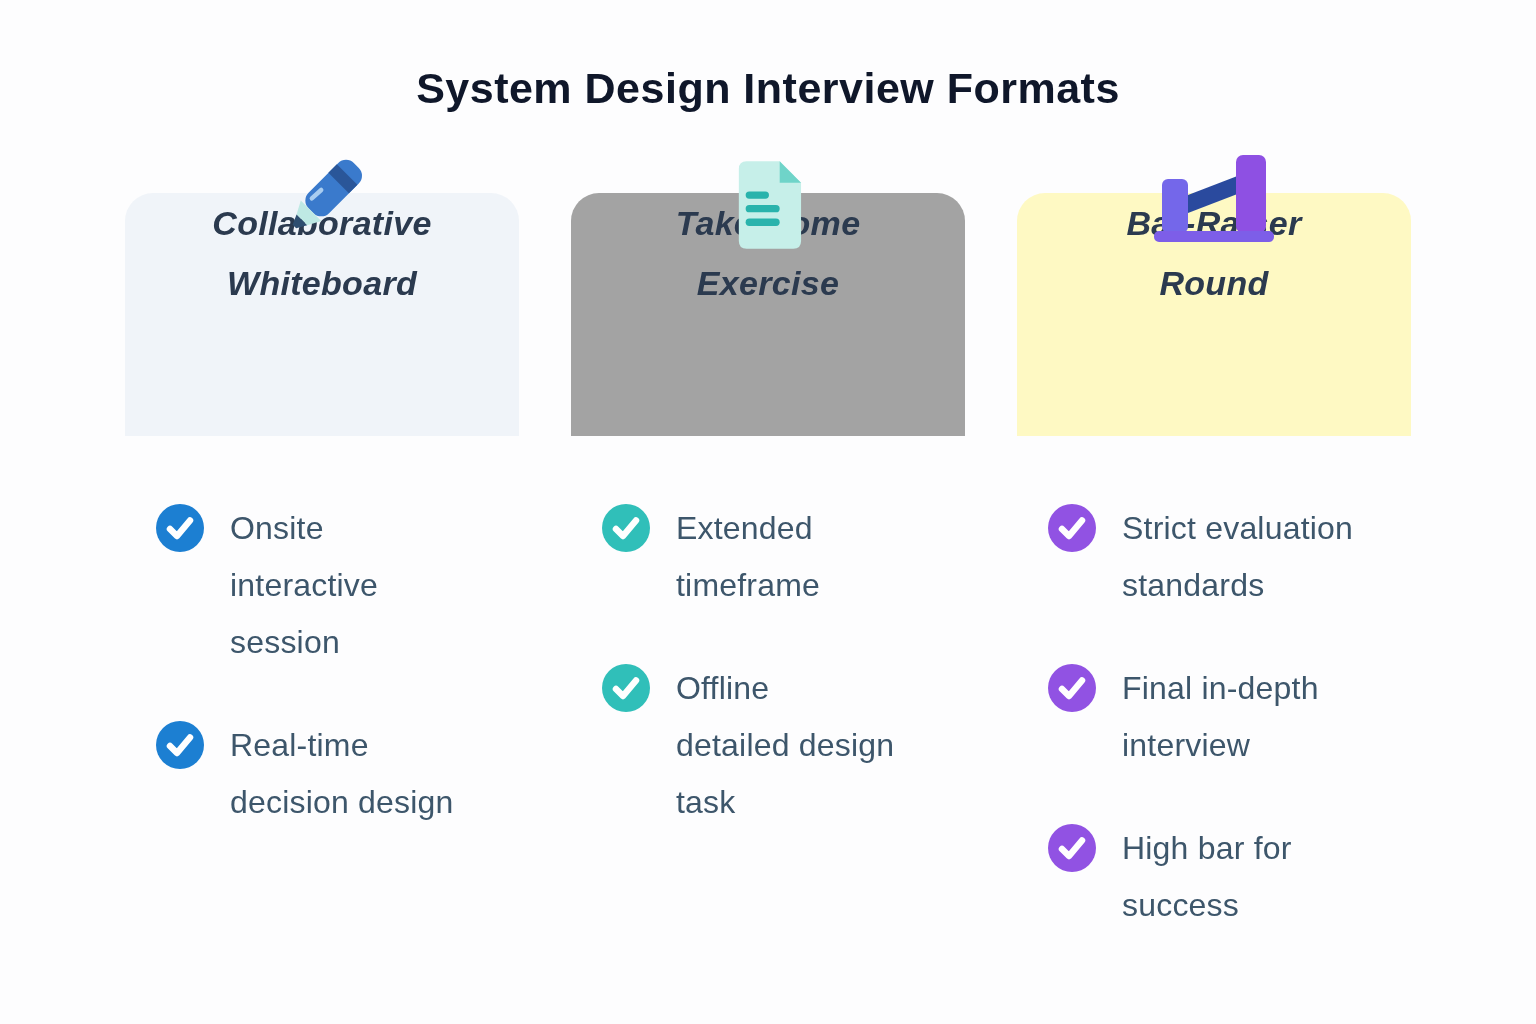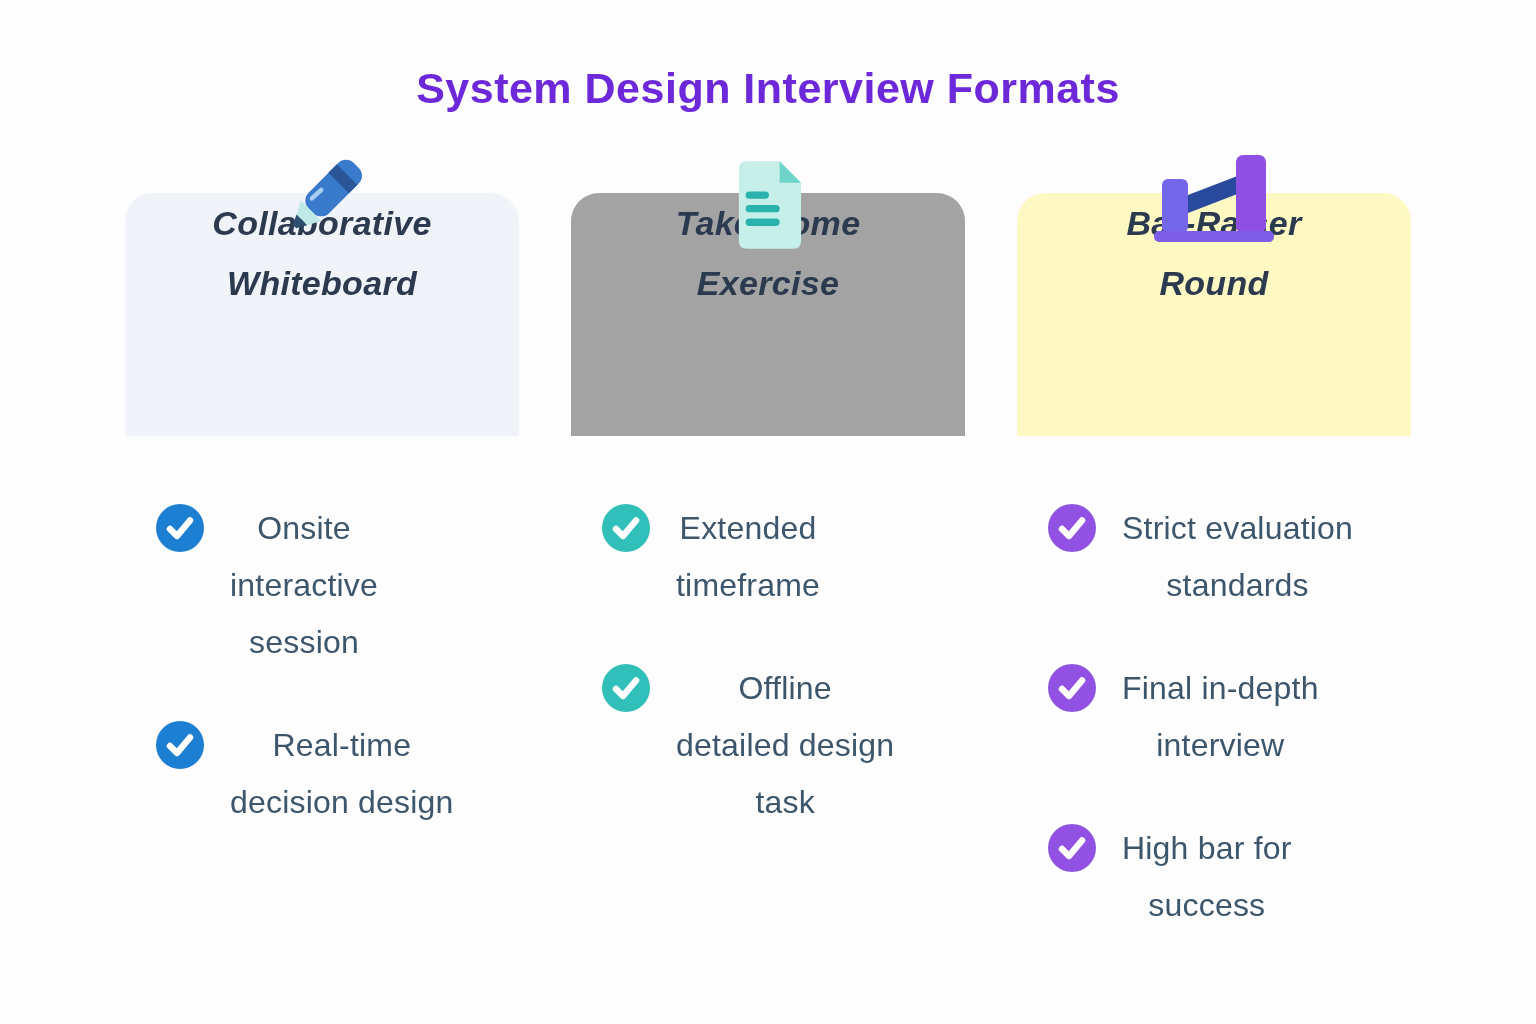--- a/index.html
+++ b/index.html
@@ -7,21 +7,21 @@
     width: 1536px; height: 1024px;
     background: #FDFDFE;
     font-family: "Liberation Sans", sans-serif;
     overflow: hidden;
   }
   .page-title {
     margin-top: 64px;
     text-align: center;
     font-size: 43px;
     font-weight: bold;
-    color: #6d28d9;
+    color: #0f172a;
     letter-spacing: 0.5px;
   }
   .board {
     width: 1286px;
     margin: 0 auto;
     margin-top: 80px;
     display: grid;
     grid-template-columns: repeat(3, 394px);
     column-gap: 52px;
   }
@@ -69,21 +69,20 @@
     align-items: flex-start;
     column-gap: 26px;
   }
   .check-badge { flex: none; margin-top: 4px; line-height: 0; }
   .feature-text {
     font-size: 32px;
     line-height: 57px;
     color: #3D566B;
     white-space: pre-line;
     letter-spacing: 0.2px;
-    text-align: center;
   }
 </style>
 </head>
 <body>
 
 <h1 class="page-title">System Design Interview Formats</h1>
 
 <div class="board">
 
   <div class="column">

